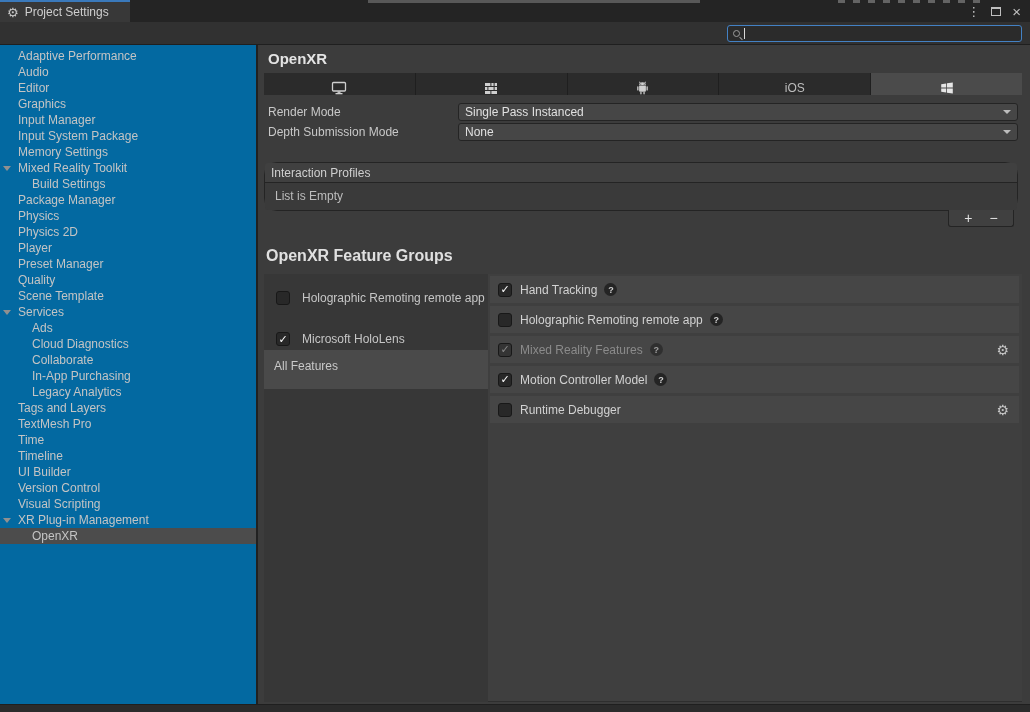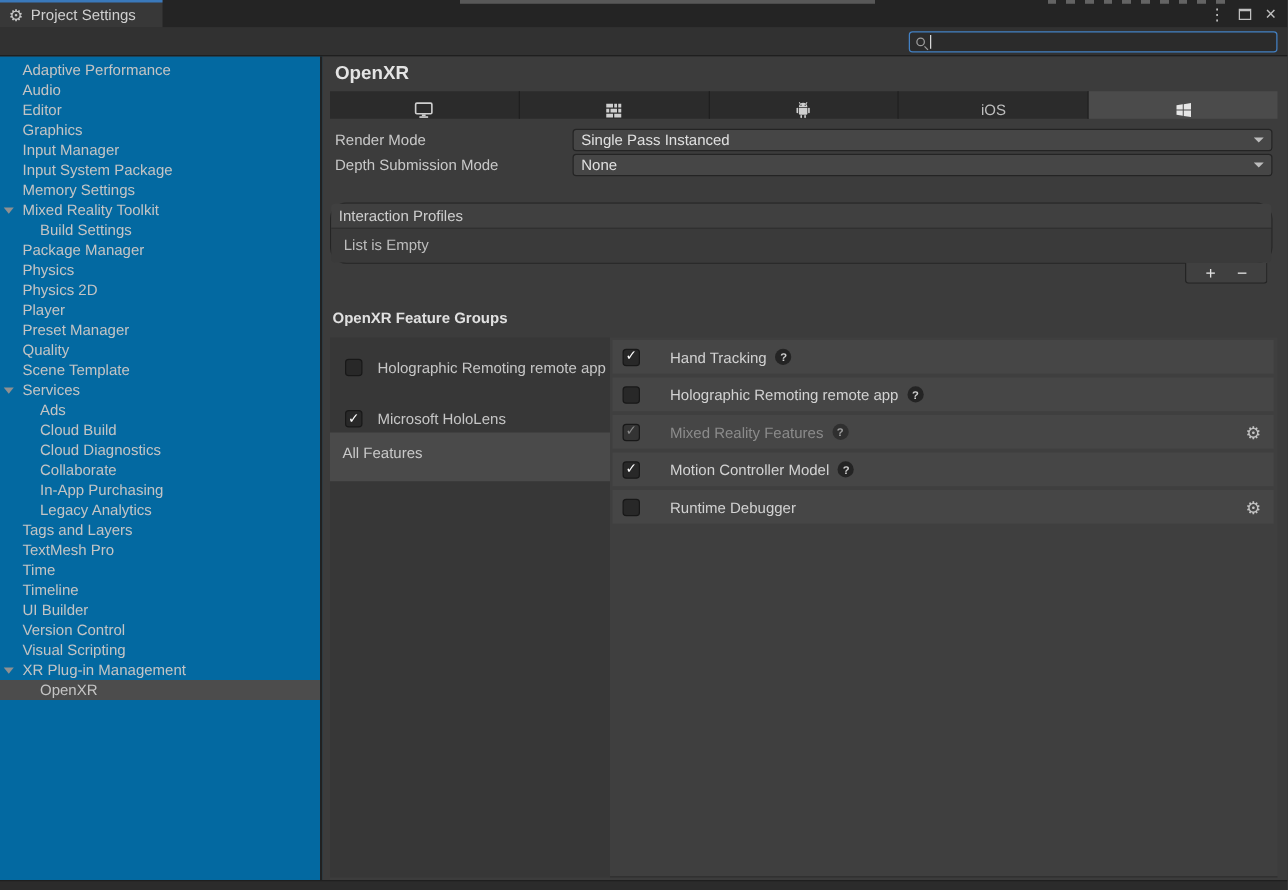--- a/index.html
+++ b/index.html
@@ -68,37 +68,37 @@
 
   .ip-box { margin:19px 12px 0 6px; border:1px solid #242424; border-radius:13px; flex:0 0 auto; }
   .ip-header { height:20px; line-height:20px; padding-left:6px; background:#404040;
                border-bottom:1px solid #242424; color:#cfcfcf; border-radius:3px 3px 0 0; }
   .ip-body { height:27px; line-height:27px; padding-left:10px; background:#3a3a3a; color:#bdbdbd; border-radius:0 0 3px 3px; }
   .ip-footer { margin:-1px 16px 0 auto; width:66px; height:17px; background:#404040;
                border:1px solid #242424; border-top:none; border-radius:0 0 3px 3px;
                display:flex; align-items:center; justify-content:center; gap:17px; flex:0 0 auto; }
   .ip-btn { color:#e2e2e2; font-size:14px; line-height:1; cursor:default; }
 
-  .fg-title { margin:20px 0 9px 8px; font-size:12px; font-weight:bold; color:#e0e0e0; flex:0 0 auto; }
+  .fg-title { margin:20px 0 9px 8px; font-size:16px; font-weight:bold; color:#e0e0e0; flex:0 0 auto; }
 
   .fg-cols { display:flex; margin:0 8px 2px 6px; flex:1 1 auto; min-height:0; }
   .group-box { width:224px; flex:0 0 auto; background:#373737; }
   .group-row { display:flex; align-items:center; gap:12px; padding-left:12px; height:22px; color:#c6c6c6; white-space:nowrap; }
   .group-row.first { margin-top:13px; }
   .group-row + .group-row { margin-top:19px; }
   .all-features { margin-top:0; height:39px; line-height:33px; padding-left:10px; background:#4a4a4a; color:#c9c9c9; }
 
   .features-pane { flex:1; background:#3f3f3f; padding-top:2px; min-width:0; border-bottom:1px solid #2e2e2e; }
   .feat-row { height:27px; margin:0 3px 3px 2px; background:#464646; display:flex; align-items:center; padding:0 10px 0 8px; }
 
   .checkbox { width:14px; height:14px; background:#282828; border:1px solid #181818; border-radius:3px;
               display:flex; align-items:center; justify-content:center; color:#fff;
               font-size:11px; font-weight:bold; line-height:1; flex:0 0 auto; cursor:default; }
   .checkbox.disabled { color:#8a8a8a; background:#343434; }
-  .feat-label { margin-left:24px; color:#d2d2d2; white-space:nowrap; }
+  .feat-label { margin-left:8px; color:#d2d2d2; white-space:nowrap; }
   .feat-row.disabled .feat-label { color:#8b8b8b; }
   .help { margin-left:7px; width:13px; height:13px; border-radius:50%; background:#242424; color:#d0d0d0;
           font-size:9px; font-weight:bold; display:flex; align-items:center; justify-content:center; flex:0 0 auto; }
   .feat-row.disabled .help { opacity:.65; }
   .row-gear { margin-left:auto; color:#c4c4c4; font-size:14px; line-height:1; cursor:default; }
 
   .bottom-strip { height:8px; flex:0 0 auto; background:#2b2b2b; border-top:1px solid #1f1f1f; }
 </style>
 </head>
 <body>
@@ -142,21 +142,20 @@
           <div class="sb-item lvl1"><span>Build Settings</span></div>
           <div class="sb-item"><span>Package Manager</span></div>
           <div class="sb-item"><span>Physics</span></div>
           <div class="sb-item"><span>Physics 2D</span></div>
           <div class="sb-item"><span>Player</span></div>
           <div class="sb-item"><span>Preset Manager</span></div>
           <div class="sb-item"><span>Quality</span></div>
           <div class="sb-item"><span>Scene Template</span></div>
           <div class="sb-item"><span class="foldout"></span><span>Services</span></div>
           <div class="sb-item lvl1"><span>Ads</span></div>
-          <div class="sb-item lvl1"><span>Cloud Build</span></div>
           <div class="sb-item lvl1"><span>Cloud Diagnostics</span></div>
           <div class="sb-item lvl1"><span>Collaborate</span></div>
           <div class="sb-item lvl1"><span>In-App Purchasing</span></div>
           <div class="sb-item lvl1"><span>Legacy Analytics</span></div>
           <div class="sb-item"><span>Tags and Layers</span></div>
           <div class="sb-item"><span>TextMesh Pro</span></div>
           <div class="sb-item"><span>Time</span></div>
           <div class="sb-item"><span>Timeline</span></div>
           <div class="sb-item"><span>UI Builder</span></div>
           <div class="sb-item"><span>Version Control</span></div>

